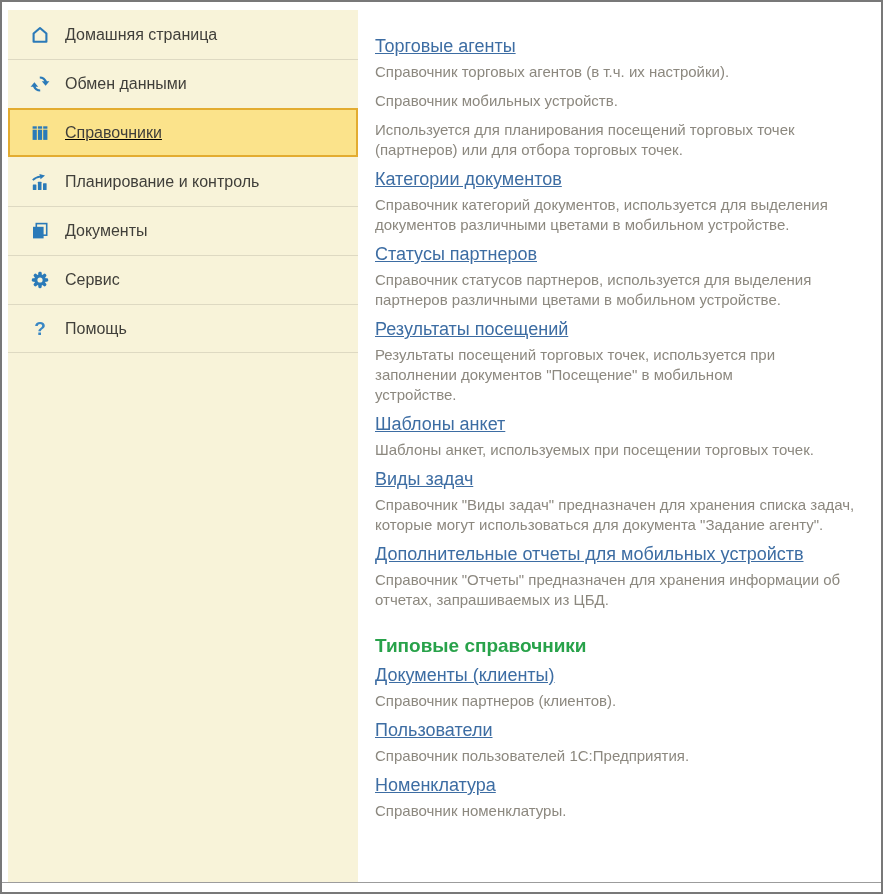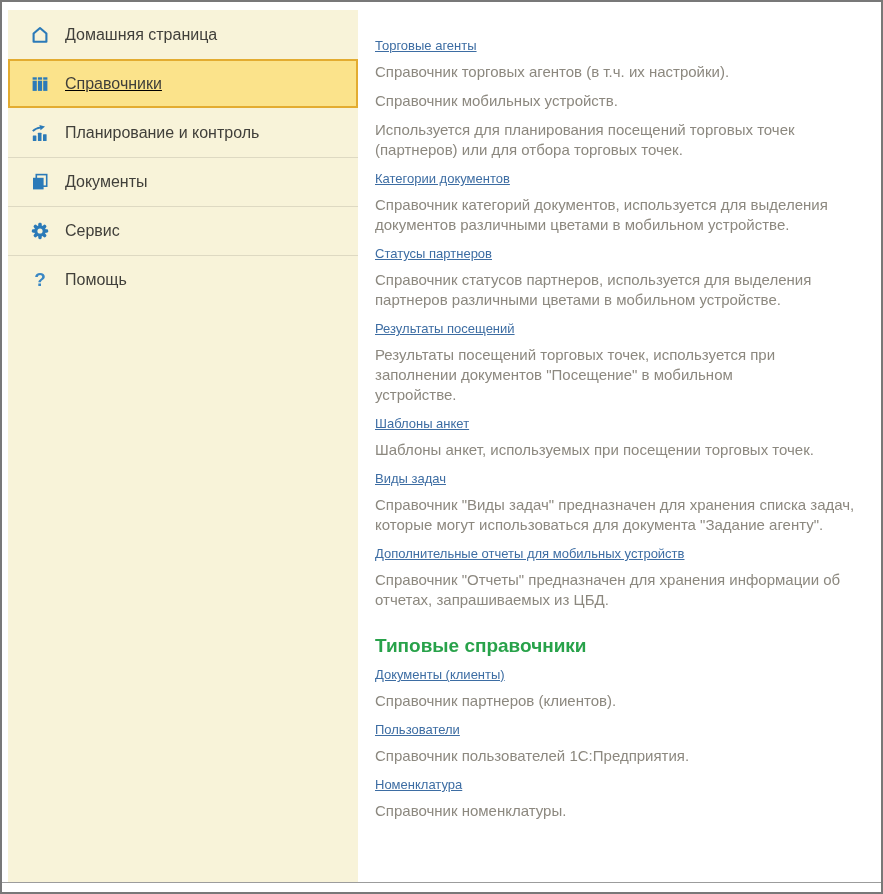--- a/index.html
+++ b/index.html
@@ -47,21 +47,21 @@
     font-size:19px;font-weight:bold;color:#3a87c4;
     line-height:20px;width:20px;text-align:center;display:inline-block;
   }
   
   .content{
     position:absolute;left:373px;top:34px;width:520px;
   }
   .block{margin-bottom:9px;}
   .cat-link{
     display:inline-block;
-    font-size:13px;line-height:20px;
+    font-size:18px;line-height:20px;
     color:#3d6da3;text-decoration:underline;
     margin-bottom:6px;cursor:pointer;
   }
   .cat-desc{
     font-size:15px;line-height:20px;
     color:#8c887f;
     white-space:pre-line;
   }
   .section-heading{
     margin-top:25px;margin-bottom:8px;
@@ -80,20 +80,31 @@
 
   <div class="nav-item">
     <span class="nav-icon">
       <svg width="20" height="20" viewBox="0 0 20 20">
         <path d="M3.6 8.5 L10 3 L16.4 8.5 V16.8 H3.6 Z" fill="none" stroke="#2b7ab8" stroke-width="2.1" stroke-linejoin="round"></path>
       </svg>
     </span>
     <span class="nav-label">Домашняя страница</span>
   </div>
 
+  <div class="nav-item">
+    <span class="nav-icon">
+      <svg width="20" height="20" viewBox="0 0 20 20">
+        <g fill="#2b7ab8">
+          <path d="M9.8 2.4c3.3 0 6.1 2 7.2 4.9h2.4l-3.8 4.5-3.8-4.5h2.6c-.9-1.7-2.6-2.8-4.6-2.8z"></path>
+          <path d="M10.2 17.6c-3.3 0-6.1-2-7.2-4.9H.6l3.8-4.5 3.8 4.5H5.6c.9 1.7 2.6 2.8 4.6 2.8z"></path>
+        </g>
+      </svg>
+    </span>
+    <span class="nav-label">Обмен данными</span>
+  </div>
 
   <div class="nav-item active">
     <span class="nav-icon">
       <svg width="20" height="20" viewBox="0 0 20 20">
         <g fill="#2b7ab8">
           <rect x="2.6" y="3.3" width="4.2" height="2.4"></rect>
           <rect x="7.9" y="3.3" width="4.2" height="2.4"></rect>
           <rect x="13.2" y="3.3" width="4.2" height="2.4"></rect>
           <rect x="2.6" y="6.7" width="4.2" height="10.2"></rect>
           <rect x="7.9" y="6.7" width="4.2" height="10.2"></rect>

